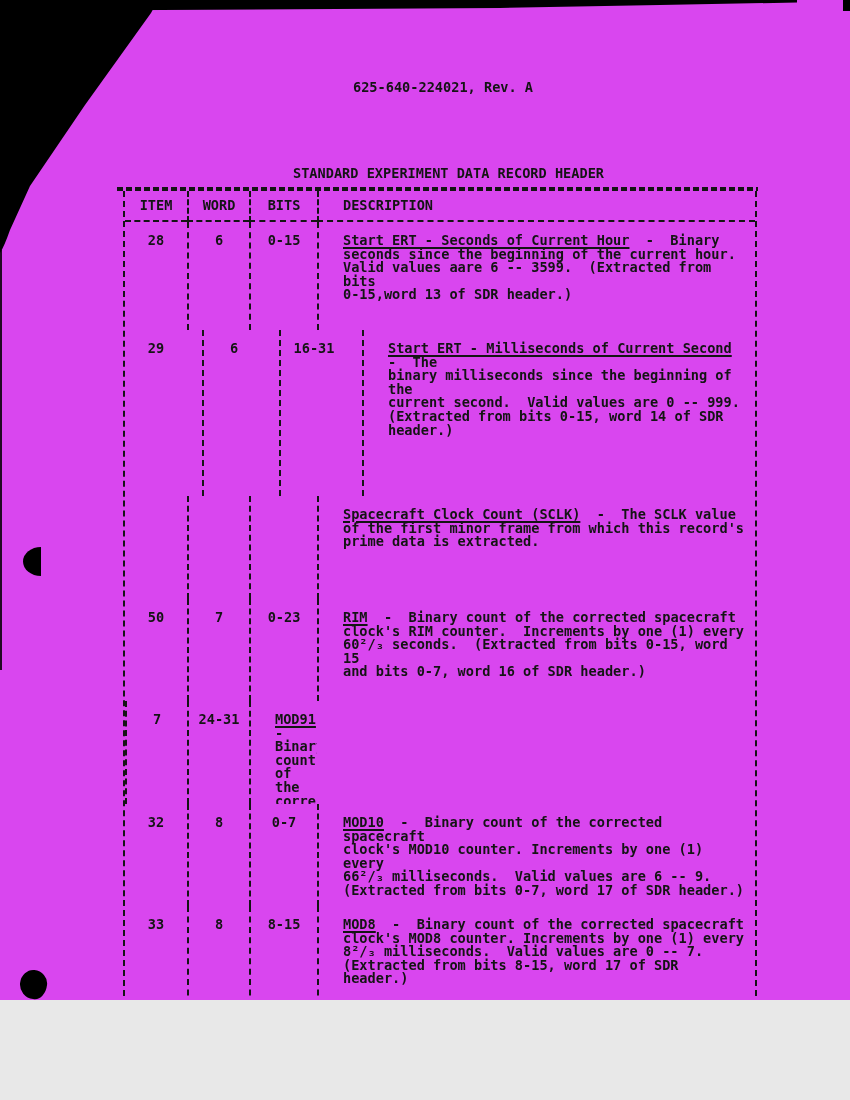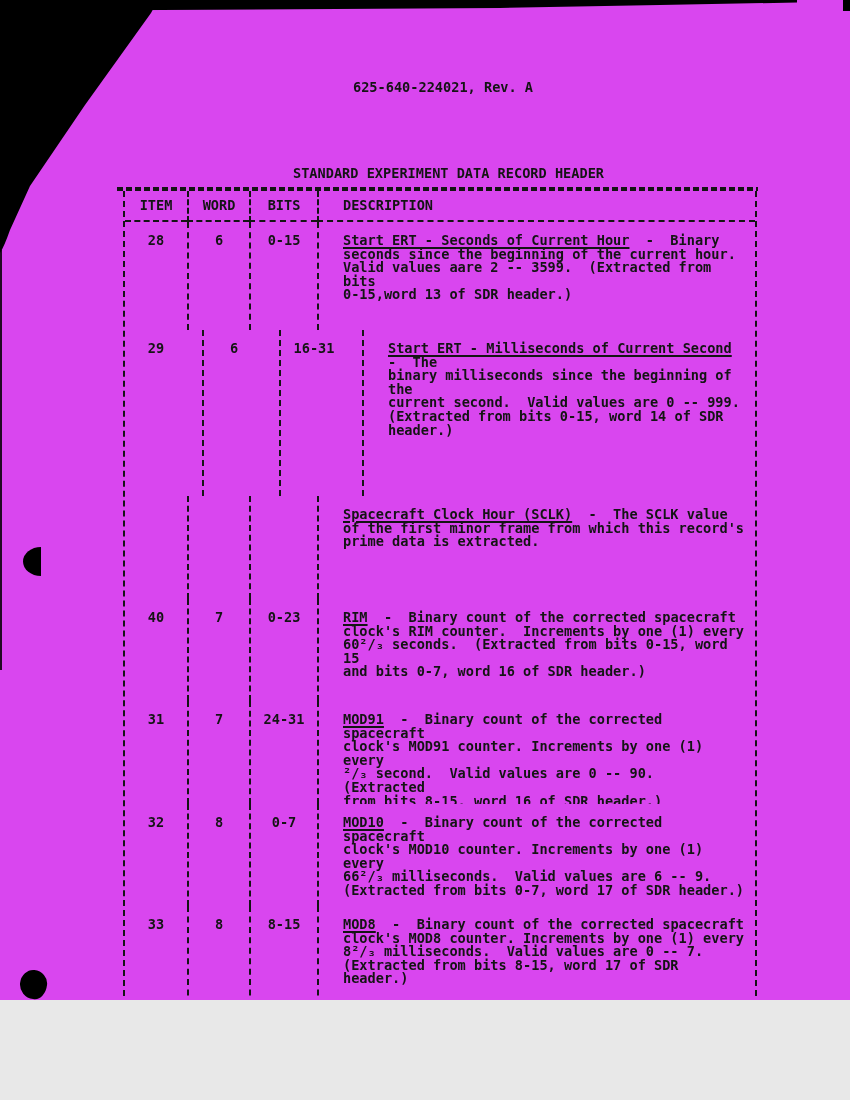--- a/index.html
+++ b/index.html
@@ -101,55 +101,54 @@
       <div class="cell c-bits">BITS</div>
       <div class="cell c-desc">DESCRIPTION</div>
     </div>
     <div class="tbody" id="tbody">
   <div class="trow">
     <div class="cell c-item">28</div>
     <div class="cell c-word">6</div>
     <div class="cell c-bits">0-15</div>
     <div class="cell c-desc"><span class="term">Start ERT - Seconds of Current Hour</span><span class="body">  -  Binary
 seconds since the beginning of the current hour.
-Valid values aare 2 -- 3599.  (Extracted from bits
+Valid values aare 6 -- 3599.  (Extracted from bits
 0-15,word 13 of SDR header.)</span></div>
   </div>
 
   <div class="trow">
     <div class="cell c-item">29</div>
     <div class="cell c-word">6</div>
     <div class="cell c-bits">16-31</div>
     <div class="cell c-desc"><span class="term">Start ERT - Milliseconds of Current Second</span><span class="body">  -  The
 binary milliseconds since the beginning of the
 current second.  Valid values are 0 -- 999.
 (Extracted from bits 0-15, word 14 of SDR header.)</span></div>
   </div>
 
   <div class="trow">
     <div class="cell c-item"></div>
     <div class="cell c-word"></div>
     <div class="cell c-bits"></div>
-    <div class="cell c-desc"><span class="term">Spacecraft Clock Hour (SCLK)</span><span class="body">  -  The SCLK value
+    <div class="cell c-desc"><span class="term">Spacecraft Clock Count (SCLK)</span><span class="body">  -  The SCLK value
 of the first minor frame from which this record's
 prime data is extracted.</span></div>
   </div>
 
   <div class="trow">
-    <div class="cell c-item">40</div>
+    <div class="cell c-item">50</div>
     <div class="cell c-word">7</div>
     <div class="cell c-bits">0-23</div>
     <div class="cell c-desc"><span class="term">RIM</span><span class="body">  -  Binary count of the corrected spacecraft
 clock's RIM counter.  Increments by one (1) every
 60²/₃ seconds.  (Extracted from bits 0-15, word 15
 and bits 0-7, word 16 of SDR header.)</span></div>
   </div>
 
   <div class="trow">
-    <div class="cell c-item">31</div>
     <div class="cell c-word">7</div>
     <div class="cell c-bits">24-31</div>
     <div class="cell c-desc"><span class="term">MOD91</span><span class="body">  -  Binary count of the corrected spacecraft
 clock's MOD91 counter. Increments by one (1) every
 ²/₃ second.  Valid values are 0 -- 90.  (Extracted
 from bits 8-15, word 16 of SDR header.)</span></div>
   </div>
 
   <div class="trow">
     <div class="cell c-item">32</div>

